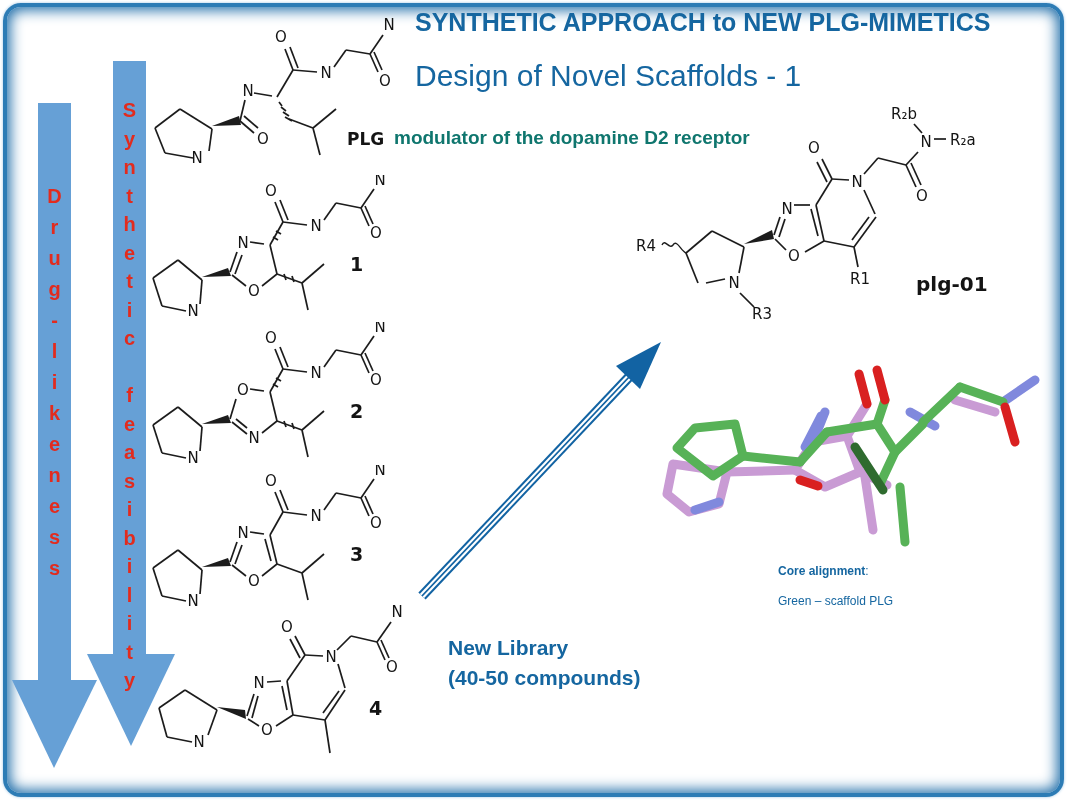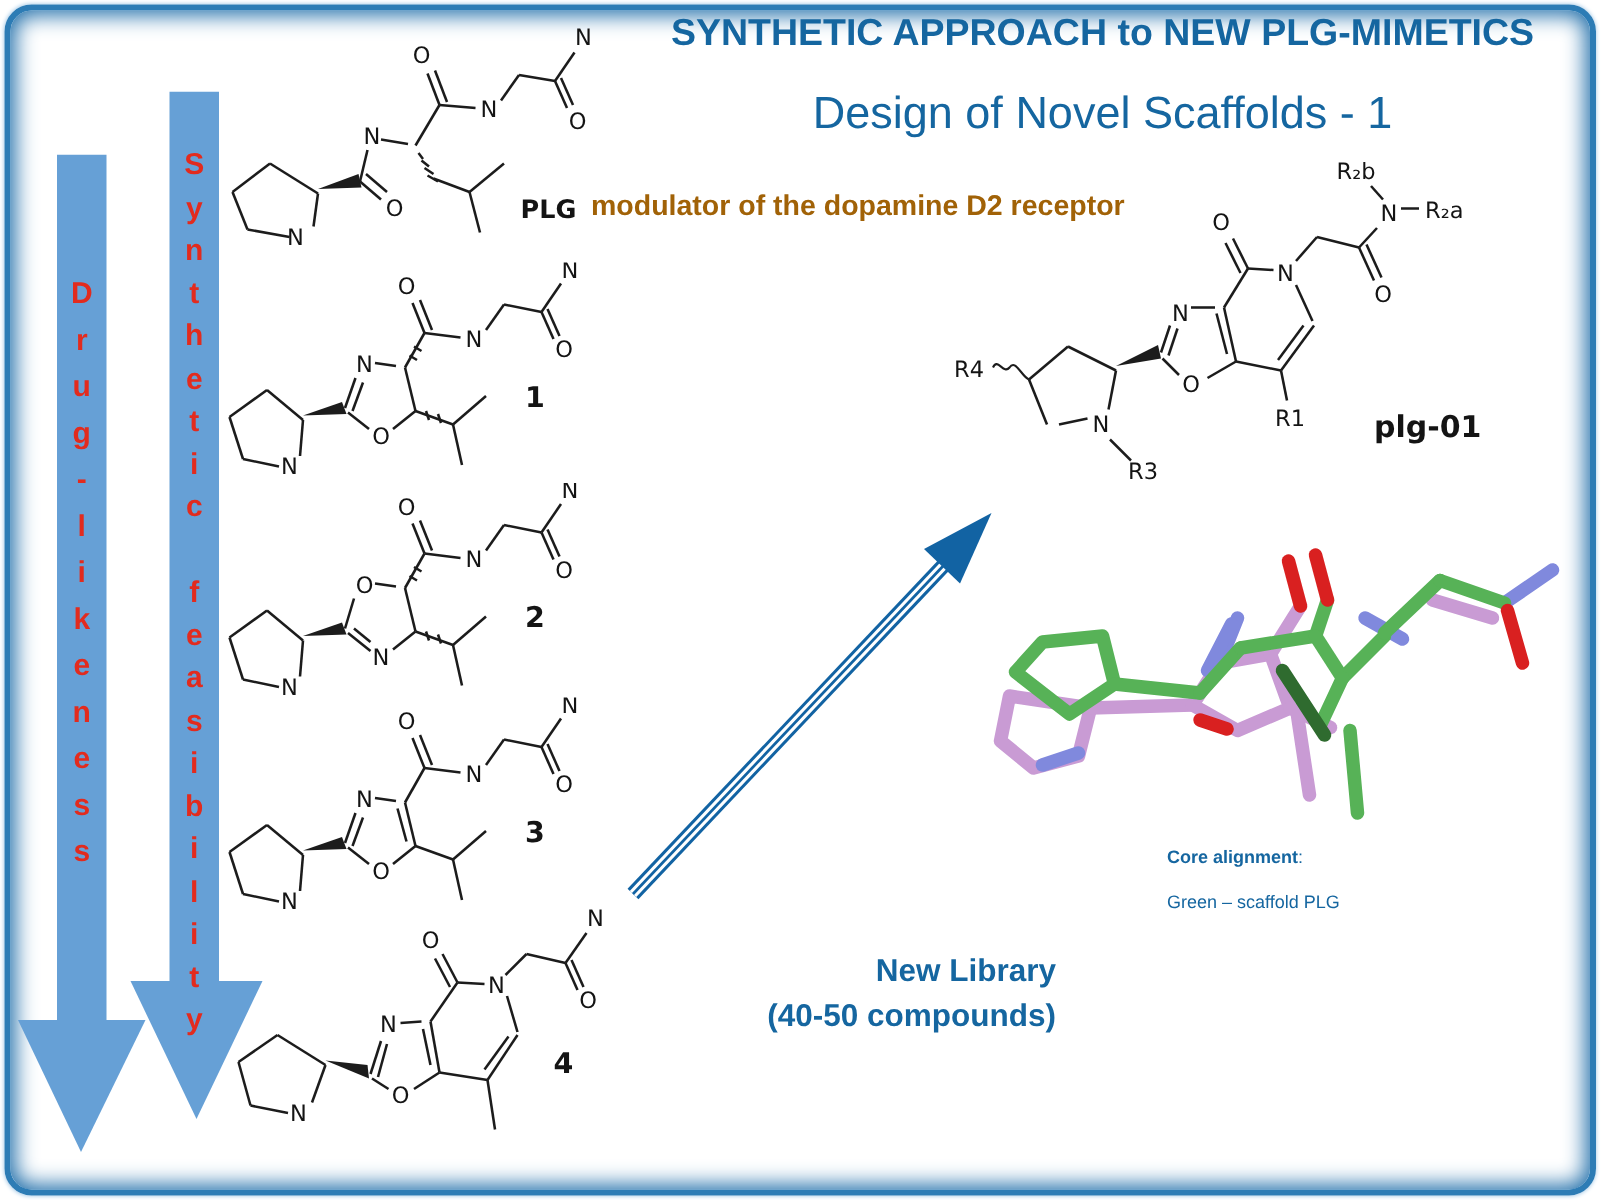--- a/index.html
+++ b/index.html
@@ -1,37 +1,37 @@
 <!DOCTYPE html>
 <html><head>
 <meta charset="utf-8">
 <style>
   html,body{margin:0;padding:0;background:#fff;}
   body{width:1067px;height:800px;position:relative;overflow:hidden;
        font-family:"Liberation Sans","DejaVu Sans",sans-serif;}
   .slide{position:absolute;inset:0;background:#fff;}
   .frame{position:absolute;inset:3px;border-radius:18px;border:4px solid #2d7cb5;
          box-shadow:inset 0 0 14px 3px #1d6ca8, 0 0 3px #9cc4e4;pointer-events:none;}
-  .titles{position:absolute;left:415px;top:8px;width:640px;text-align:center;color:#1566a0;}
+  .titles{position:absolute;left:415px;top:8px;width:640px;text-align:left;color:#1566a0;}
   .title{font-size:25px;font-weight:bold;letter-spacing:0;}
   .subtitle{font-size:30px;font-weight:normal;margin-top:22px;}
   .varrow{position:absolute;}
   .varrow svg{display:block;}
   .vletters{position:absolute;text-align:center;color:#e22b1e;font-weight:bold;
              font-size:20px;white-space:pre-line;}
   .vl1{left:38px;top:181px;width:33px;line-height:31px;}
   .vl2{left:113px;top:96px;width:33px;line-height:28.5px;}
   .struct{position:absolute;}
   .struct svg text{font-family:"DejaVu Sans",sans-serif;font-size:15px;fill:#141414;}
   .struct svg .lbl{font-weight:bold;font-size:19px;}
   .struct svg line,.struct svg path.bond{stroke:#1c1c1c;stroke-width:1.7;fill:none;}
   .struct svg path.wavy{stroke:#1c1c1c;stroke-width:1.4;fill:none;}
-  .modulator{position:absolute;left:394px;top:127px;width:420px;color:#a16207;
+  .modulator{position:absolute;left:394px;top:127px;width:420px;color:#0f766e;
              font-size:19px;font-weight:bold;}
-  .library{position:absolute;left:448px;top:633px;width:256px;text-align:right;
+  .library{position:absolute;left:448px;top:633px;width:256px;text-align:left;
            color:#1566a0;font-size:21px;font-weight:bold;line-height:30px;}
   .corealign{position:absolute;left:778px;top:556px;width:280px;color:#1566a0;
              font-size:12px;line-height:30px;}
   .corealign .ct{font-weight:bold;}
   .mol3d{position:absolute;left:655px;top:352px;}
   .mol3d svg line,.mol3d svg polyline{stroke-linecap:round;stroke-linejoin:round;fill:none;}
   .diag{position:absolute;left:408px;top:328px;}
 </style>
 </head>
 <body>

